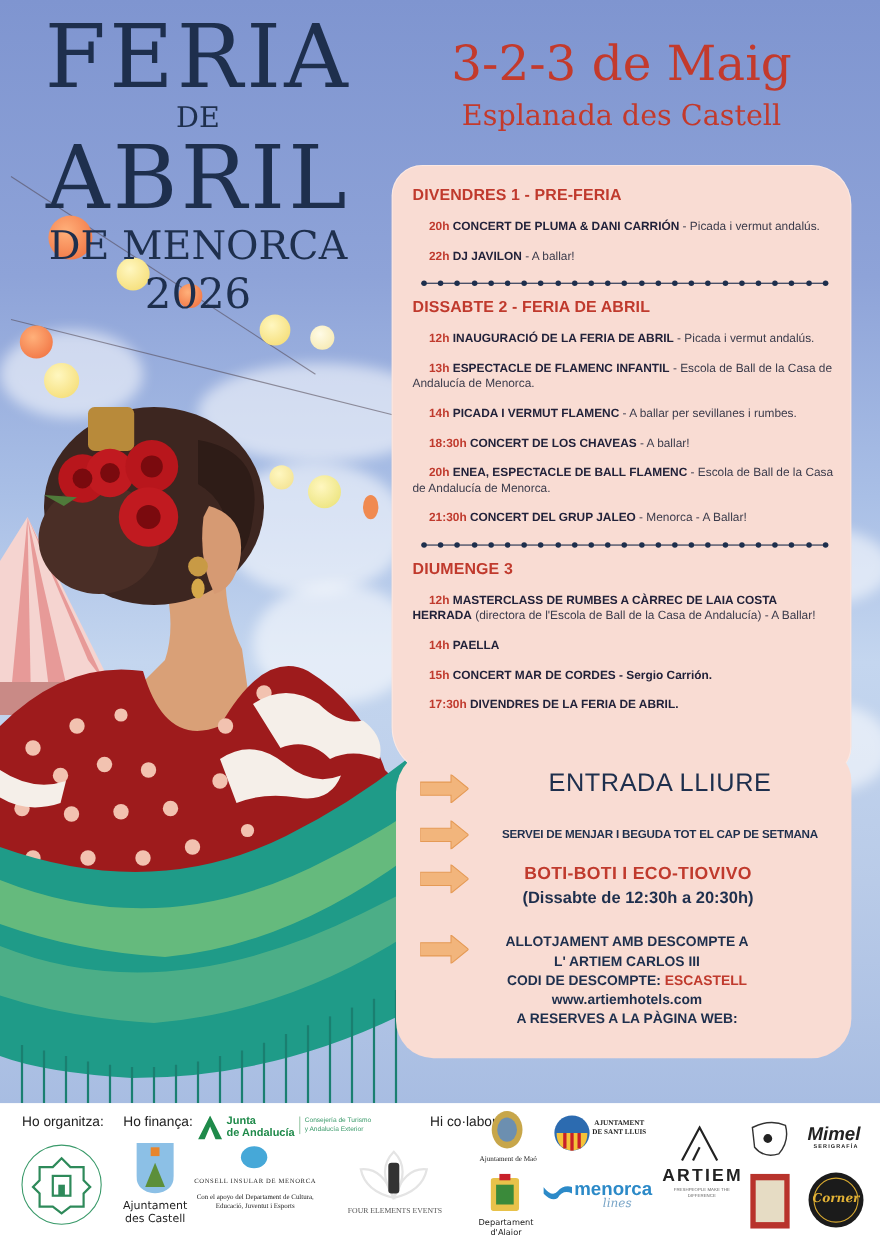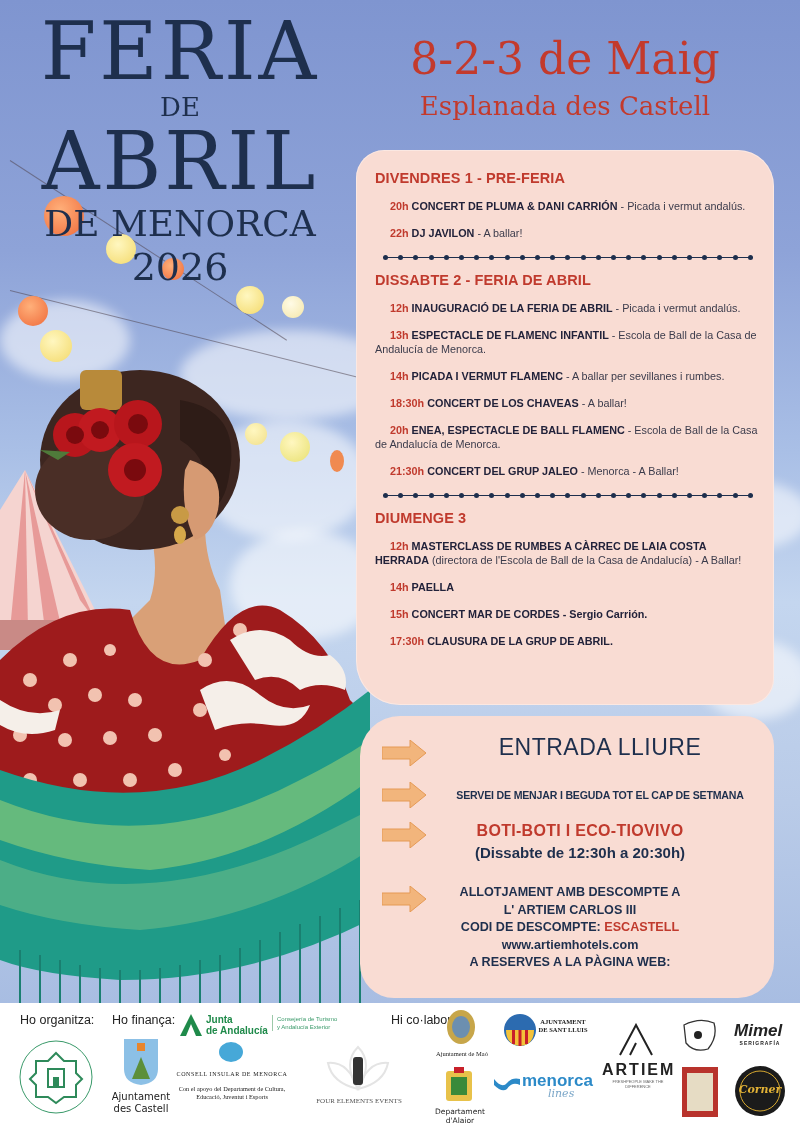--- a/index.html
+++ b/index.html
@@ -41,21 +41,21 @@
   .day-h { color: #c03a2d; font-weight: bold; font-size: 14.5px; letter-spacing: 0.1px; margin-bottom: 13px; }
   .ev { font-size: 10.8px; line-height: 14px; color: #2a2a3a; margin-bottom: 13px; }
   .ev .time { color: #c03a2d; font-weight: bold; margin-left: 15px; }
   .ev .what { font-weight: bold; color: #22223a; }
   .ev .desc { color: #3b3b4b; }
   .dots { display: flex; justify-content: space-between; align-items: center; height: 12px; margin: -2px 0 9px 8px; width: 370px; position: relative; }
   .dots::before { content: ""; position: absolute; left: 0; right: 0; top: 50%; height: 1px; background: #1e2f4d; }
   .dots span { width: 5px; height: 5px; border-radius: 50%; background: #1e2f4d; position: relative; }
 
   
-  .info { position: absolute; left: 360px; top: 716px; width: 414px; height: 282px; background: #f9dcd3; border-radius: 40px 30px 36px 34px; }
+  .info { position: absolute; left: 360px; top: 680px; width: 414px; height: 282px; background: #f9dcd3; border-radius: 40px 30px 36px 34px; }
   .arrow { position: absolute; left: 22px; width: 44px; height: 26px; }
   .info-line { position: absolute; text-align: center; color: #1e2f4d; font-family: "DejaVu Sans", sans-serif; }
   .entrada { left: 80px; top: 18px; width: 320px; font-size: 23px; letter-spacing: 0.5px; font-family: "Liberation Sans", sans-serif; font-weight: normal; }
   .servei { left: 70px; top: 73px; width: 340px; font-size: 10.6px; font-weight: bold; letter-spacing: -0.2px; font-family: "Liberation Sans", sans-serif; }
   .boti { left: 70px; top: 106px; width: 300px; font-size: 16px; font-weight: bold; color: #c03a2d; font-family: "Liberation Sans", sans-serif; letter-spacing: 0.3px; }
   .boti-sub { left: 70px; top: 128px; width: 300px; font-size: 15px; font-weight: bold; font-family: "Liberation Sans", sans-serif; }
   .allot { left: 60px; top: 168px; width: 300px; font-size: 12.6px; font-weight: bold; line-height: 17.5px; font-family: "Liberation Sans", sans-serif; }
   .allot .code { color: #c03a2d; }
 
   
@@ -177,21 +177,21 @@
 
   <div class="title-block">
     <div class="t-feria">FERIA</div>
     <div class="t-de">DE</div>
     <div class="t-abril">ABRIL</div>
     <div class="t-menorca">DE MENORCA</div>
     <div class="t-year">2026</div>
   </div>
 
   <div class="dates">
-    <div class="d1">8-2-3 de Maig</div>
+    <div class="d1">3-2-3 de Maig</div>
     <div class="d2">Esplanada des Castell</div>
   </div>
 
   <div class="panel">
     <div class="panel-inner">
       <div class="day-h">DIVENDRES 1 - PRE-FERIA</div>
       <div class="ev"><span class="time">20h</span>&nbsp;<span class="what">CONCERT DE PLUMA &amp; DANI CARRIÓN</span><span class="desc"> - Picada i vermut andalús.</span></div>
       <div class="ev"><span class="time">22h</span> <span class="what">DJ JAVILON</span><span class="desc"> - A ballar!</span></div>
 
       <div class="dots">
@@ -255,21 +255,21 @@
           <span></span>
           <span></span>
           <span></span>
           <span></span>
       </div>
 
       <div class="day-h">DIUMENGE 3</div>
       <div class="ev"><span class="time">12h</span> <span class="what">MASTERCLASS DE RUMBES  A CÀRREC DE LAIA COSTA HERRADA</span><span class="desc"> (directora de l'Escola de Ball de la Casa de Andalucía) - A Ballar!</span></div>
       <div class="ev"><span class="time">14h</span> <span class="what">PAELLA</span></div>
       <div class="ev"><span class="time">15h</span> <span class="what">CONCERT MAR DE CORDES - Sergio Carrión.</span></div>
-      <div class="ev"><span class="time">17:30h</span> <span class="what">CLAUSURA DE LA GRUP DE ABRIL.</span></div>
+      <div class="ev"><span class="time">17:30h</span> <span class="what">DIVENDRES DE LA FERIA DE ABRIL.</span></div>
     </div>
   </div>
 
   <div class="info">
     <svg class="arrow" style="top:24px;" viewBox="0 0 44 26">
         <path d="M0 7 H28 V0 L44 13 L28 26 V19 H0 Z" fill="#f2b57c" stroke="#e59a55" stroke-width="1"></path>
       </svg>
     <svg class="arrow" style="top:66px;" viewBox="0 0 44 26">
         <path d="M0 7 H28 V0 L44 13 L28 26 V19 H0 Z" fill="#f2b57c" stroke="#e59a55" stroke-width="1"></path>
       </svg>

